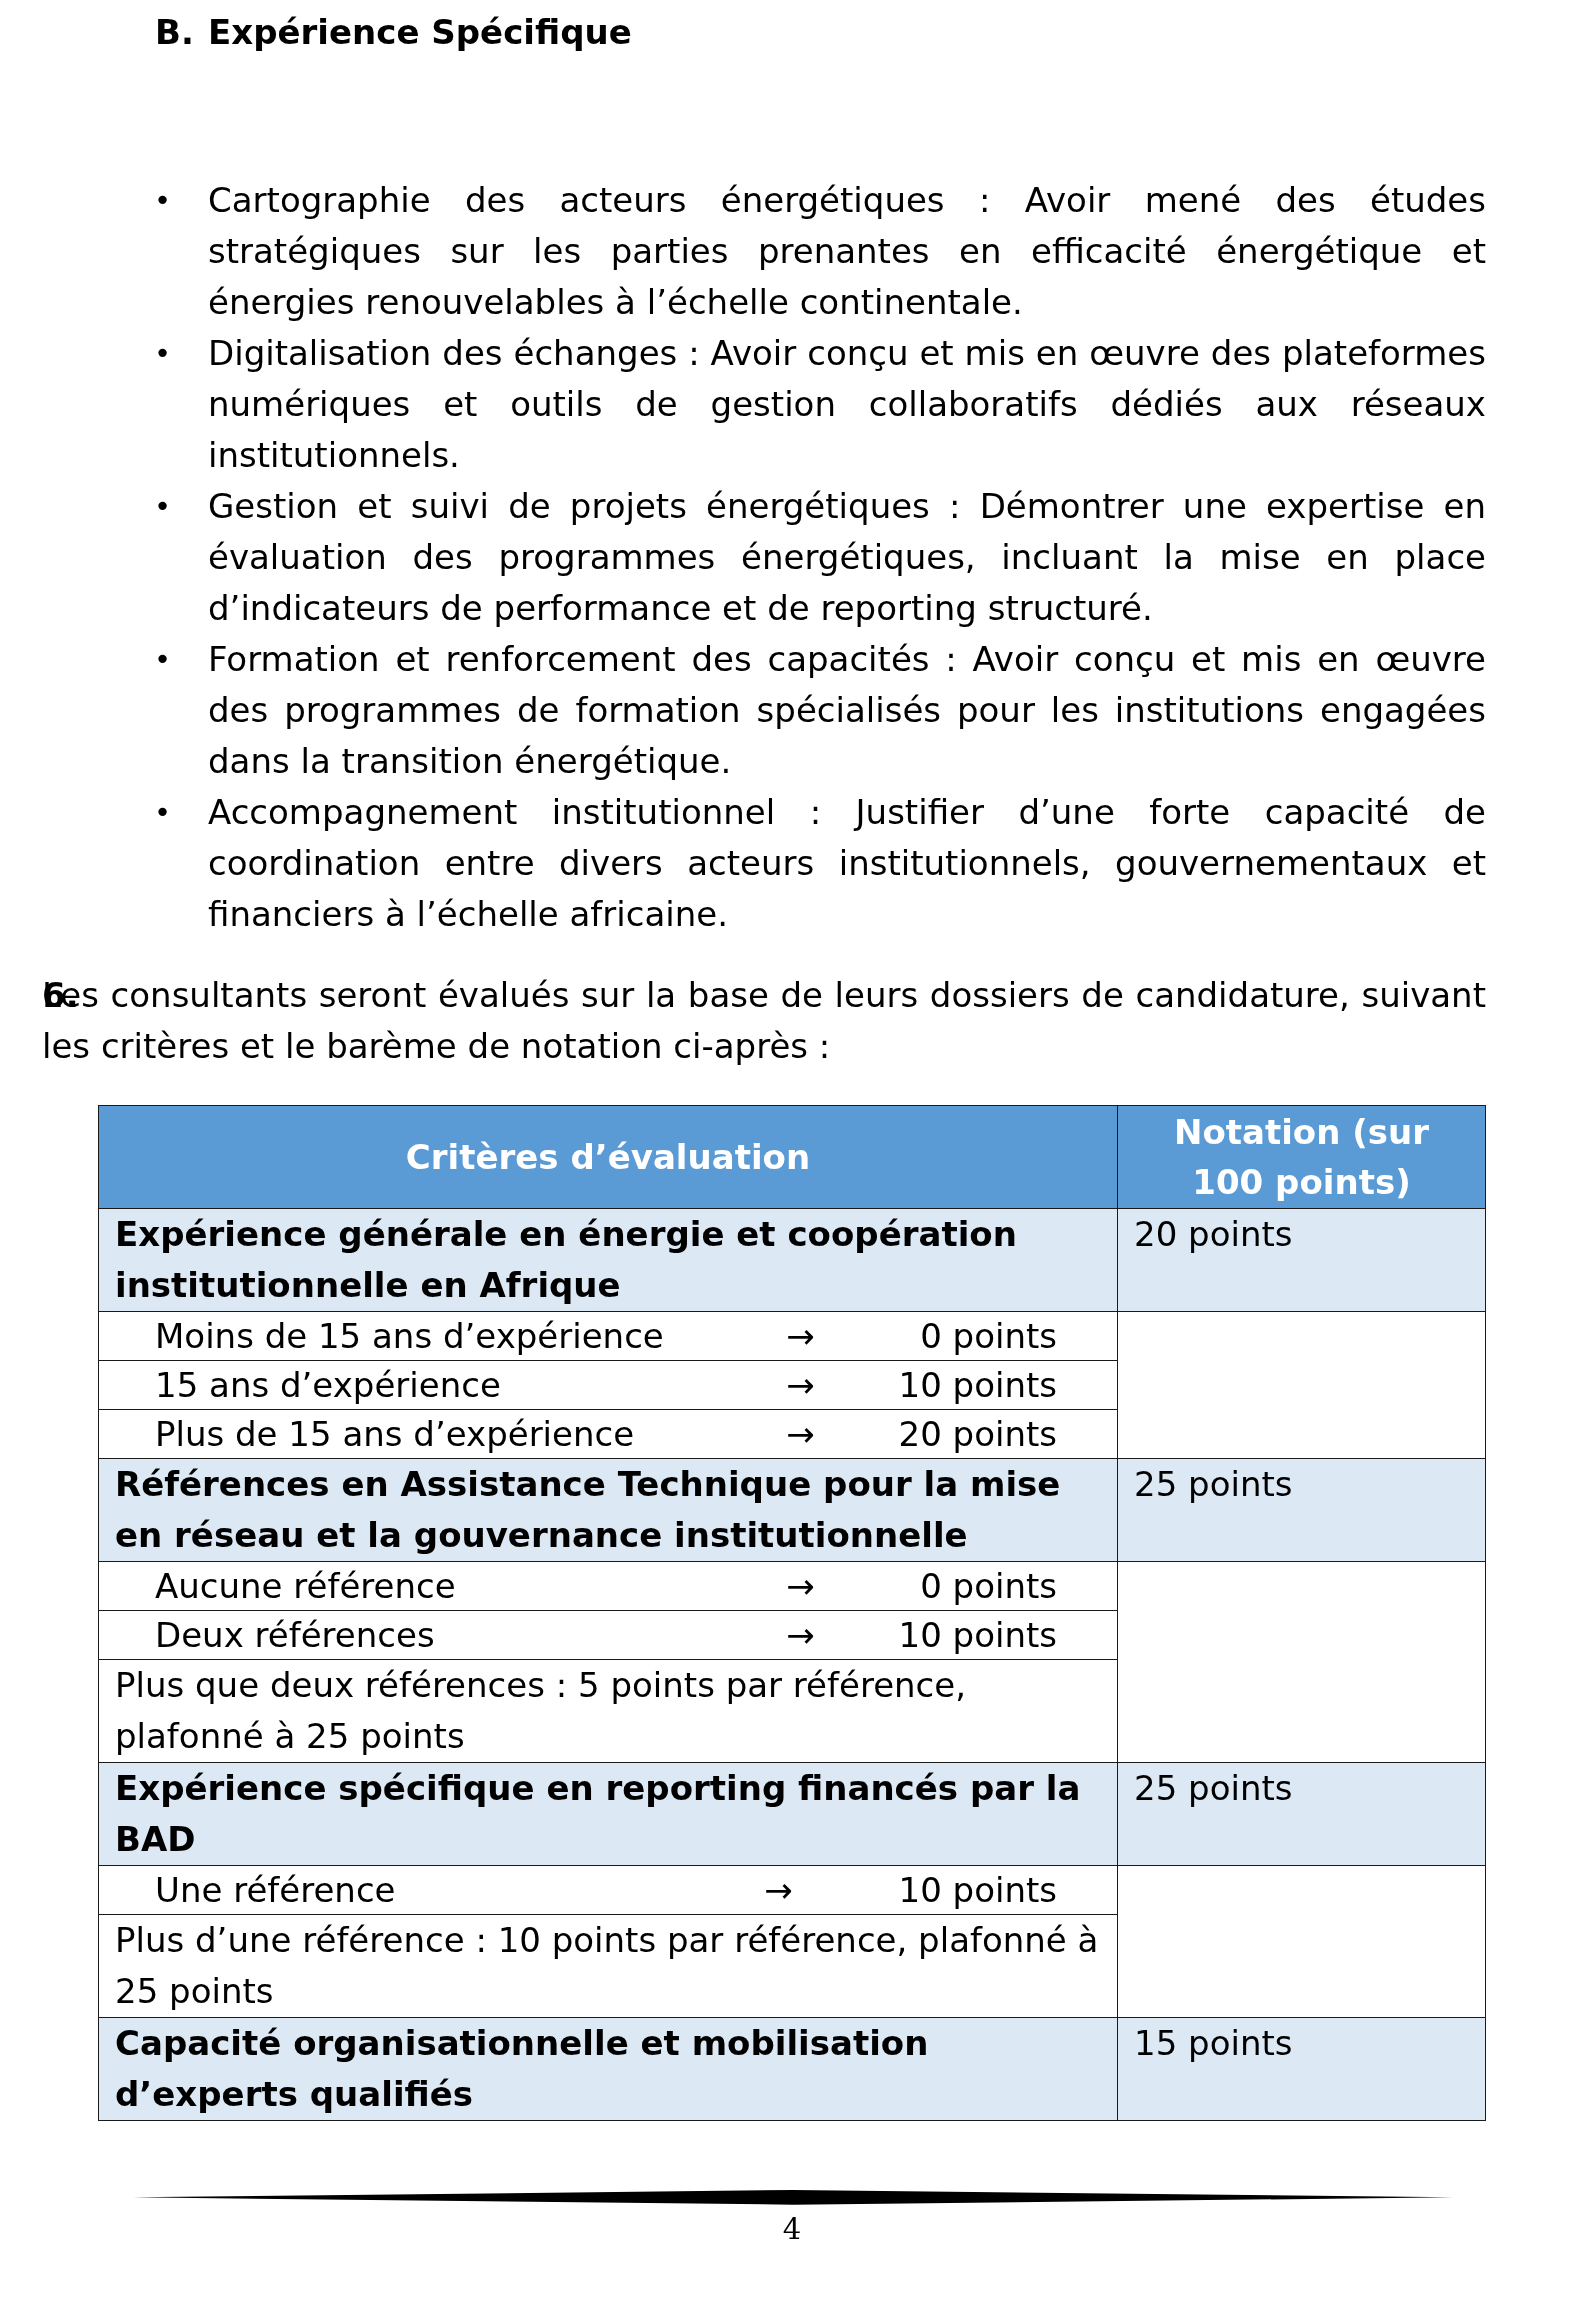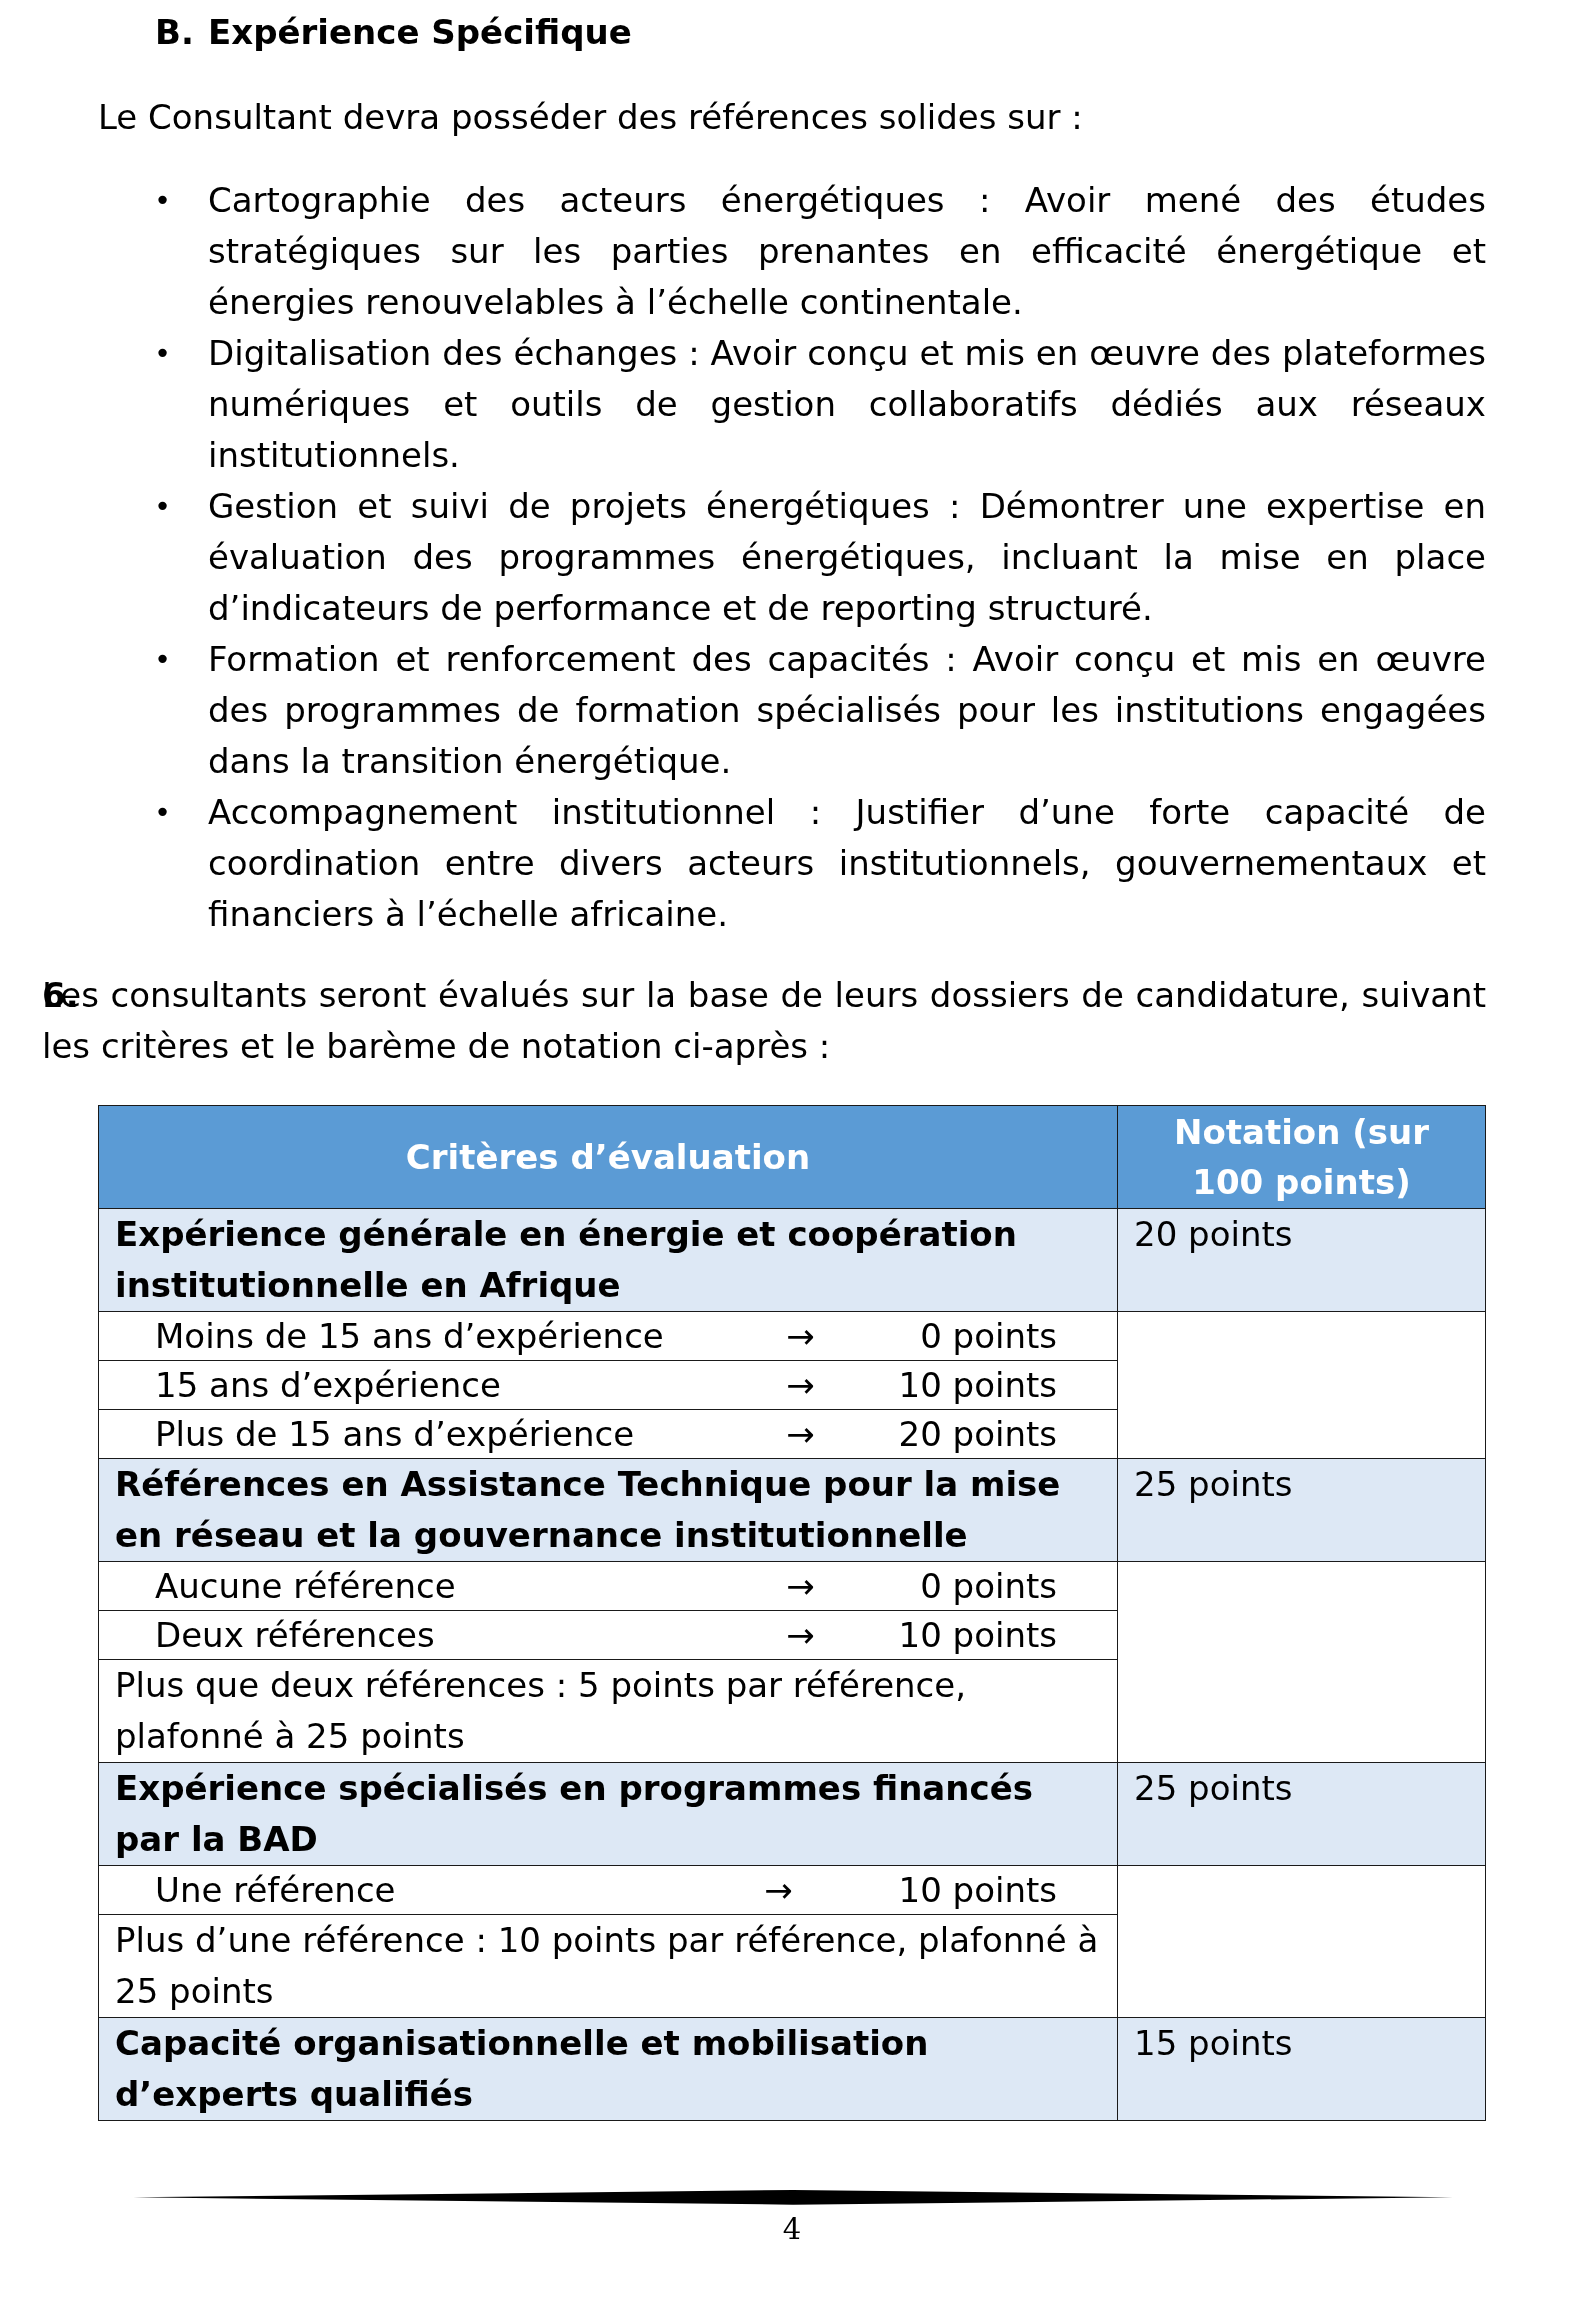--- a/index.html
+++ b/index.html
@@ -32,21 +32,20 @@
 </style>
 </head>
 <body>
 
 <div class="page">
 
   <div class="heading">
     <span class="num">B.</span><span>Expérience Spécifique</span>
   </div>
 
-  <div class="intro">Le Consultant devra posséder des références solides sur :</div>
 
   <ul class="bullets">
     <li><span class="dot">•</span><b>Cartographie des acteurs énergétiques</b><span> : Avoir mené des études stratégiques sur les parties prenantes en efficacité énergétique et énergies renouvelables à l’échelle continentale.</span></li>
     <li><span class="dot">•</span><b>Digitalisation des échanges</b><span> : Avoir conçu et mis en œuvre des plateformes numériques et outils de gestion collaboratifs dédiés aux réseaux institutionnels.</span></li>
     <li><span class="dot">•</span><b>Gestion et suivi de projets énergétiques</b><span> : Démontrer une expertise en évaluation des programmes énergétiques, incluant la mise en place d’indicateurs de performance et de reporting structuré.</span></li>
     <li><span class="dot">•</span><b>Formation et renforcement des capacités</b><span> : Avoir conçu et mis en œuvre des programmes de formation spécialisés pour les institutions engagées dans la transition énergétique.</span></li>
     <li><span class="dot">•</span><b>Accompagnement institutionnel</b><span> : Justifier d’une forte capacité de coordination entre divers acteurs institutionnels, gouvernementaux et financiers à l’échelle africaine.</span></li>
   </ul>
 
   <div class="para6">
@@ -117,21 +116,21 @@
               <span class="arr">→</span>
               <span class="pts">10 points</span>
             </div>
           </td>
       </tr>
       <tr>
         <td class="crit">Plus que deux références : 5 points par référence, plafonné à 25 points</td>
       </tr>
 
       <tr class="main">
-        <td class="crit">Expérience spécialisés en programmes financés par la BAD</td>
+        <td class="crit">Expérience spécifique en reporting financés par la BAD</td>
         <td>25 points</td>
       </tr>
       <tr>
         <td class="crit" style="line-height:48px">
             <div class="sub">
               <span class="lbl" style="width:587px">Une référence</span>
               <span class="arr">→</span>
               <span class="pts" style="width:242px">10 points</span>
             </div>
           </td>

